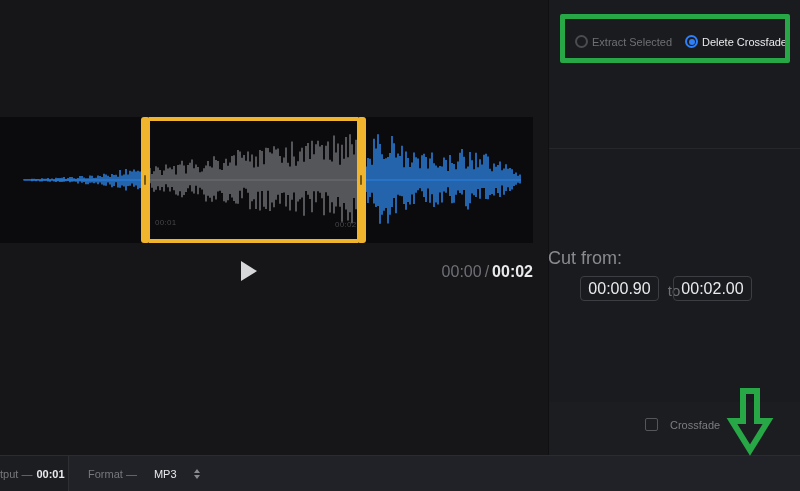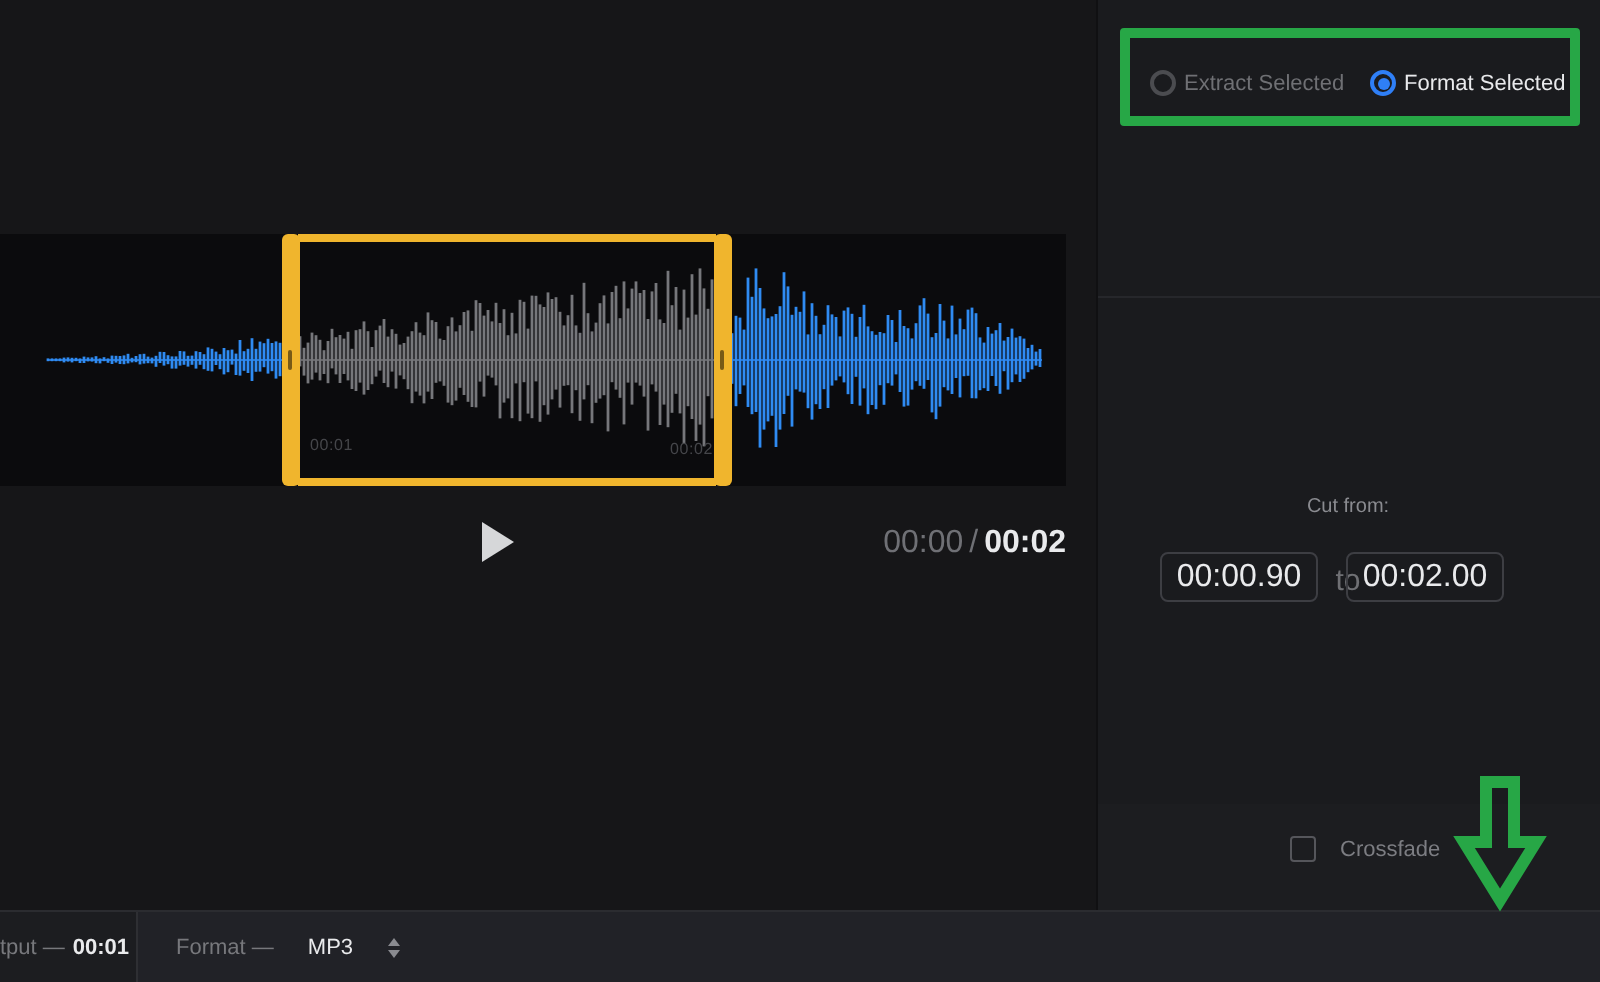--- a/index.html
+++ b/index.html
@@ -35,21 +35,21 @@
   .panel-divider{ position:absolute; left:549px; width:251px; height:1px; background:#26272b; }
   .panel-bottom-section{ position:absolute; left:549px; top:402px; width:251px; height:53px; background:#1c1d20; }
   
   .mode-option{ position:absolute; top:35px; display:flex; align-items:center; gap:4px; cursor:pointer; }
   .mode-option .radio{ width:13px; height:13px; border-radius:50%; border:2px solid #4b4c50; position:relative; flex:0 0 auto; }
   .mode-option .option-label{ font-size:11px; color:#6f7074; white-space:nowrap; }
   .mode-option.selected .radio{ border-color:var(--radio-blue,#2f7ff6); }
   .mode-option.selected .radio::after{ content:""; position:absolute; inset:1.5px; border-radius:50%; background:var(--radio-blue,#2f7ff6); }
   .mode-option.selected .option-label{ color:#e9eaec; }
   
-  .cut-title{ position:absolute; left:548px; top:248px; width:252px; text-align:center; font-size:10px; color:#8a8b90; }
+  .cut-title{ position:absolute; left:548px; top:248px; width:252px; font-size:18px; color:#8a8b90; }
   .cut-input{ position:absolute; top:276px; width:79px; height:25px; background:transparent; border:1px solid #3d3e43; border-radius:4px;
     color:#e9eaec; font-family:"Liberation Sans",sans-serif; font-size:16px; text-align:center; outline:none; }
   .cut-input.from{ left:580px; } .cut-input.to{ left:673px; }
   .cut-to-label{ position:absolute; left:664px; top:282px; width:20px; text-align:center; font-size:15px; color:#6f7074; }
   
   .crossfade-row{ position:absolute; left:645px; top:418px; display:flex; align-items:center; gap:12px; cursor:pointer; }
   .checkbox{ width:13px; height:13px; border:1px solid #55565b; border-radius:2px; background:transparent; }
   .crossfade-label{ font-size:11px; color:#7c7d82; }
   
   .annotation-box{ position:absolute; left:560px; top:14px; width:230px; height:49px;
@@ -351,21 +351,21 @@
   <div class="right-panel"></div>
   <div class="panel-divider" style="top:148px"></div>
   <div class="panel-bottom-section"></div>
 
   <div class="mode-option" style="left:575px">
     <span class="radio"></span>
     <span class="option-label">Extract Selected</span>
   </div>
   <div class="mode-option selected" style="left:685px">
     <span class="radio"></span>
-    <span class="option-label">Format Selected</span>
+    <span class="option-label">Delete Crossfade</span>
   </div>
 
   <div class="cut-title">Cut from:</div>
   <input class="cut-input from" value="00:00.90" style="">
   <div class="cut-to-label">to</div>
   <input class="cut-input to" value="00:02.00" style="">
 
   <div class="crossfade-row">
     <span class="checkbox"></span>
     <span class="crossfade-label">Crossfade</span>

